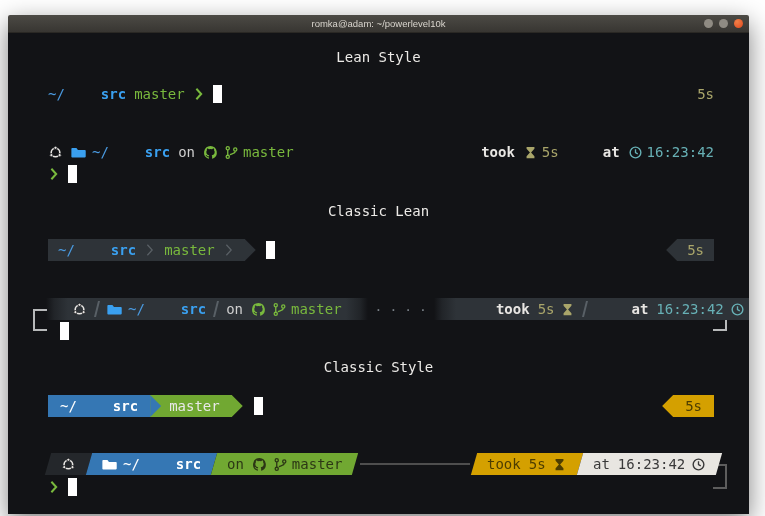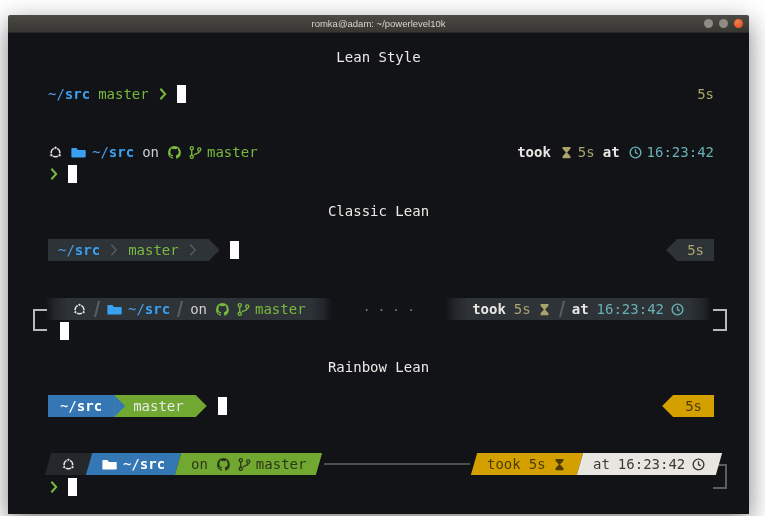--- a/index.html
+++ b/index.html
@@ -26,21 +26,21 @@
   .controls{ position:absolute; right:6px; top:0; height:100%; display:flex; align-items:center; gap:6px; }
   .wbtn{ width:9px; height:9px; border-radius:50%; background:#8f8b83; display:inline-block; }
   .wbtn.close{ background:radial-gradient(circle at 35% 30%, #f08048, #e1471d); }
   .term{
     position:relative; height:481px; background:#121316; overflow:hidden;
   }
   .line{ position:absolute; left:40px; right:35px; height:22px; display:flex; align-items:center;
          font-size:14px; color:#d6d6d6; white-space:nowrap; }
   .heading{ left:0; right:0; justify-content:center; color:#eceae7; }
   .right{ margin-left:auto; display:flex; align-items:center; }
-  .b{ font-weight:700; }
+  .b{ font-weight:700;margin-left:36px; }
   .c-blue{ color:#3aa0f0; } .c-blue-dim{ color:#4a9ae0; }
   .c-green{ color:#79b93d; }
   .c-olive{ color:#a9a56a; }
   .c-teal{ color:#67b0b5; }
   .c-white{ color:#e8e6e3; }
   .c-gray{ color:#cfcfcf; }
   .c-dkgreen{ color:#2c3715; }
   .c-gold-dk{ color:#4d3d00; }
   .c-ink{ color:#3a3a3a; }
   .mr2{ margin-right:4px; } .mr3{ margin-right:6px; } .mr4{ margin-right:8px; }
@@ -247,21 +247,21 @@
         <svg class="ic c-teal">
             <use href="#i-clock"></use>
           </svg>
       </span>
     </div>
     <div class="line" style="top:287px;left:52px">
       <span class="cursor"></span>
     </div>
 
     <div class="line heading" style="top:323px">
-      <span>Rainbow Lean</span>
+      <span>Classic Style</span>
     </div>
 
     <div class="line" style="top:362px">
       <span class="rb-blue-bar">
         <span>~/</span>
           <span class="b">src</span>
       </span>
       <span class="rb-green-bar">
         <span class="over-tip"></span>
         <span>master</span>

